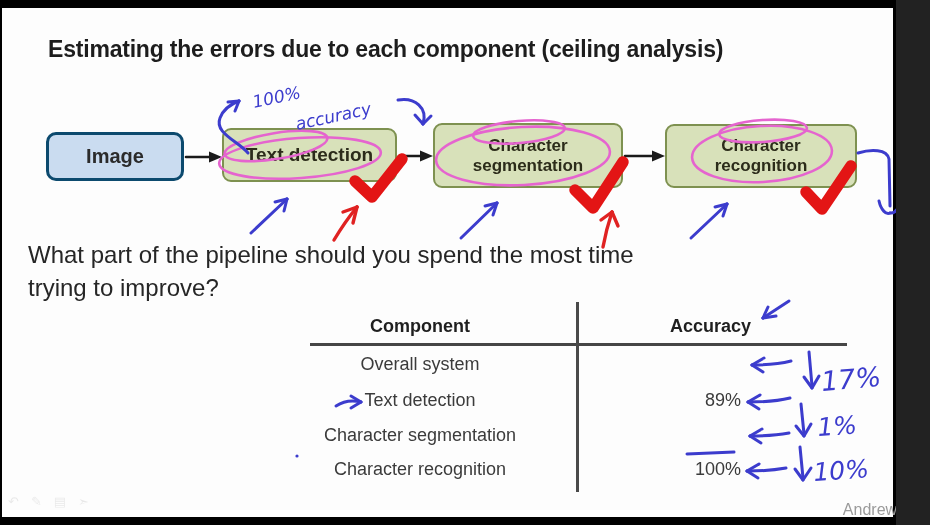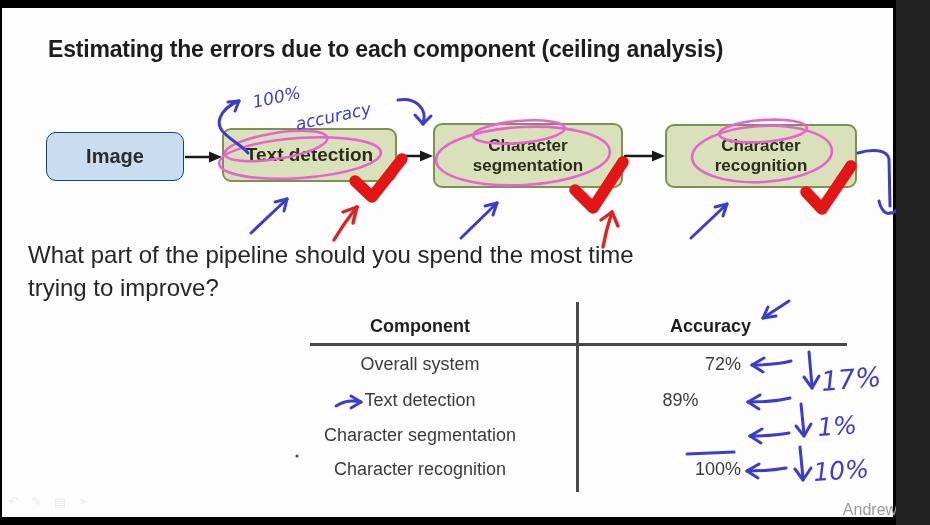--- a/index.html
+++ b/index.html
@@ -7,21 +7,21 @@
           font-family:"Liberation Sans",sans-serif;}
   #stage{position:absolute;left:2px;right:3px;top:8px;bottom:8px;background:#fdfdfd;}
   #content{position:absolute;left:0;top:0;width:930px;height:525px;}
 
   .abs{position:absolute;}
   .slide-title{left:48px;top:36px;width:840px;font-size:23px;font-weight:bold;color:#1d1d1d;
                letter-spacing:-0.2px;}
   .box{position:absolute;display:flex;align-items:center;justify-content:center;text-align:center;
        font-weight:bold;box-sizing:border-box;}
   .box-image{left:46px;top:132px;width:138px;height:49px;background:#cadcf0;
-             border:1px solid #0c4a6e;border-radius:10px;font-size:20px;color:#2b2b2b;align-items:center;}
+             border:3px solid #0c4a6e;border-radius:10px;font-size:20px;color:#2b2b2b;align-items:center;}
   .box-green{background:#d8e1ba;border:2px solid #7e9150;border-radius:9px;color:#2c2c1a;}
   .box-detect{left:222px;top:128px;width:175px;height:54px;font-size:19px;}
   .box-seg{left:433px;top:123px;width:190px;height:65px;font-size:17px;line-height:1.15;padding:0 24px;}
   .box-rec{left:665px;top:124px;width:192px;height:64px;font-size:17px;line-height:1.15;padding:0 30px;}
 
   .question{left:28px;top:238px;width:760px;font-size:24px;color:#262626;line-height:33px;}
 
   .tbl-head{font-size:18px;font-weight:bold;color:#1f1f1f;text-align:center;}
   .tbl-cell{font-size:18px;color:#3b3b3b;}
   .comp-col{left:300px;width:240px;text-align:center;}
@@ -62,23 +62,22 @@
       <div>What part of the pipeline should you spend the most time</div>
       <div>trying to improve?</div>
     </div>
 
     <div class="abs tbl-head comp-col" style="top:316px;">Component</div>
     <div class="abs tbl-head" style="left:648px;top:316px;width:125px;">Accuracy</div>
     <div class="abs hline"></div>
     <div class="abs vline"></div>
 
     <div class="abs tbl-cell comp-col" style="top:354px;">Overall system</div>
-    <div class="abs tbl-cell acc-col" style="top:354px;">72%</div>
     <div class="abs tbl-cell comp-col" style="top:390px;">Text detection</div>
-    <div class="abs tbl-cell acc-col" style="top:390px;text-align:center;">89%</div>
+    <div class="abs tbl-cell acc-col" style="top:390px;">89%</div>
     <div class="abs tbl-cell comp-col" style="top:425px;">Character segmentation</div>
     <div class="abs tbl-cell comp-col" style="top:459px;">Character recognition</div>
     <div class="abs tbl-cell acc-col" style="top:459px;">100%</div>
 
     <svg class="overlay" viewBox="0 0 930 525">
 
       <g stroke="#1a1a1a" stroke-width="2.6" fill="#1a1a1a" stroke-linecap="round">
         <line x1="186" y1="157" x2="209" y2="157"></line>
           <polygon points="222,157 209,151.5 209,162.5" stroke="none"></polygon>
         <line x1="399" y1="156" x2="420" y2="156"></line>

